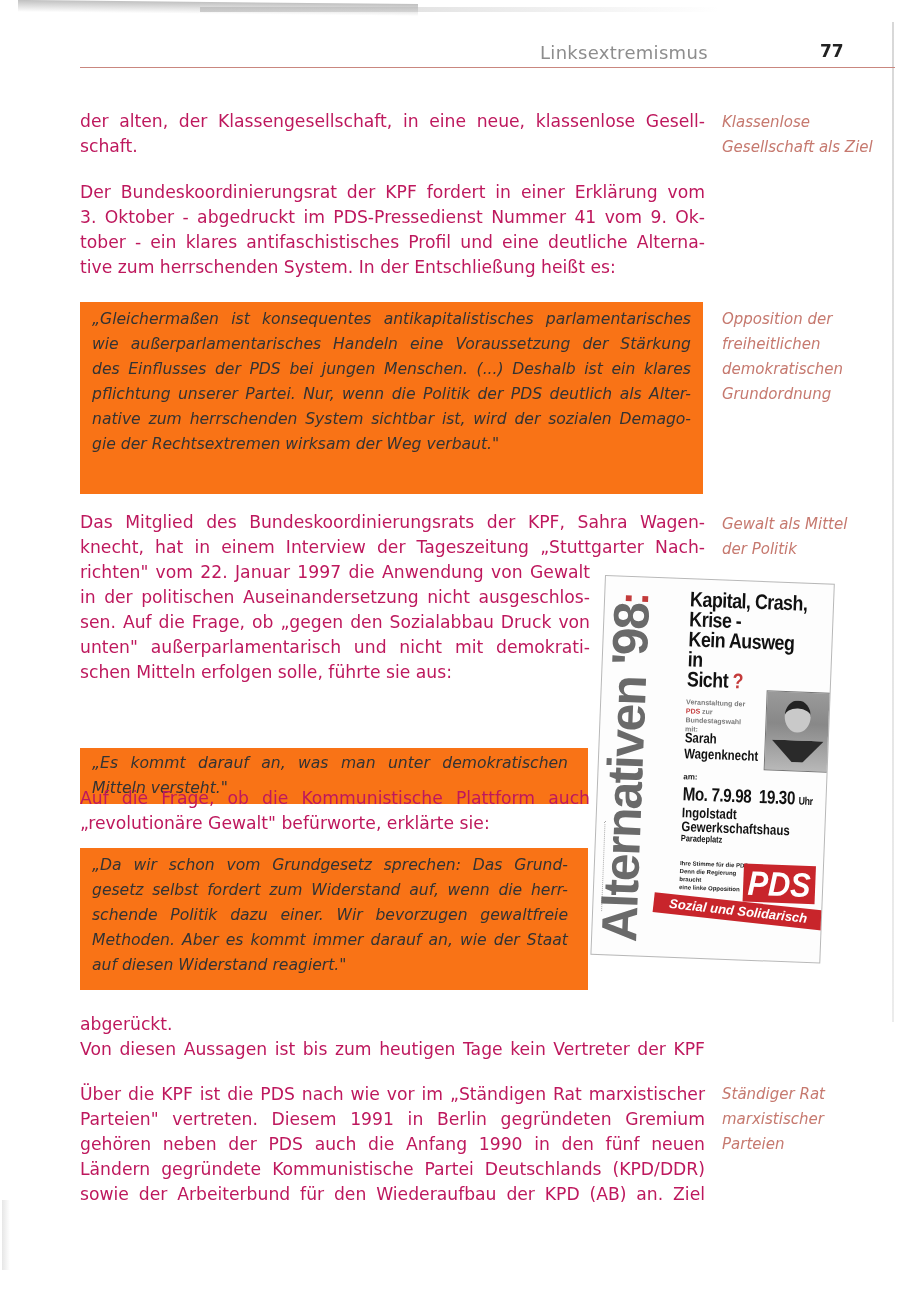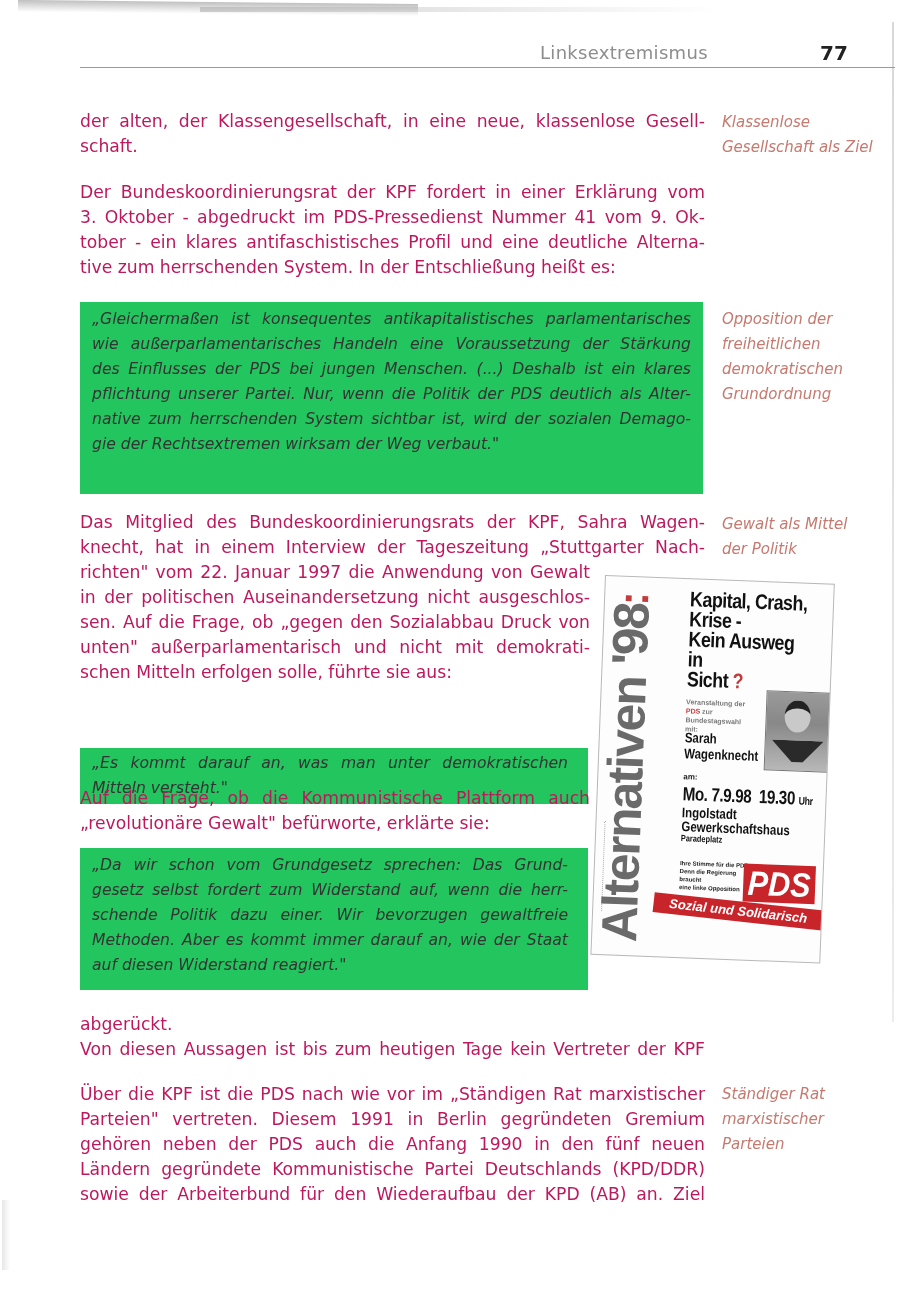--- a/index.html
+++ b/index.html
@@ -27,33 +27,33 @@
     .running-head {
       position: absolute; left: 80px; top: 38px; width: 815px; height: 30px;
       border-bottom: 1.3px solid #c9877f;
     }
     .running-head .title {
       position: absolute; left: 460px; top: 4px;
       font-size: 18px; color: #8d8d8d; letter-spacing: 0.3px;
     }
     .running-head .page-num {
       position: absolute; left: 740px; top: 3px;
-      font-size: 20px; font-weight: bold; color: #222;
+      font-size: 17px; font-weight: bold; color: #222;
     }
 
     .body-text {
       position: absolute; left: 80px; width: 625px;
       font-size: 17.2px; line-height: 25px; color: #be185d;
       text-align: justify;
     }
     .line { display: block; white-space: nowrap; text-align-last: justify; }
     .line.last { text-align-last: left; }
 
     .quote-box {
-      position: absolute; left: 80px; background: #22c55e;
+      position: absolute; left: 80px; background: #f97316;
       font-style: italic; font-size: 15.6px; line-height: 25px; color: #333;
       padding: 8px 0 0 12px;
     }
 
     .margin-note {
       position: absolute; left: 722px; width: 175px;
       font-style: italic; font-size: 15px; line-height: 25px; color: #c6796f;
     }
 
     

